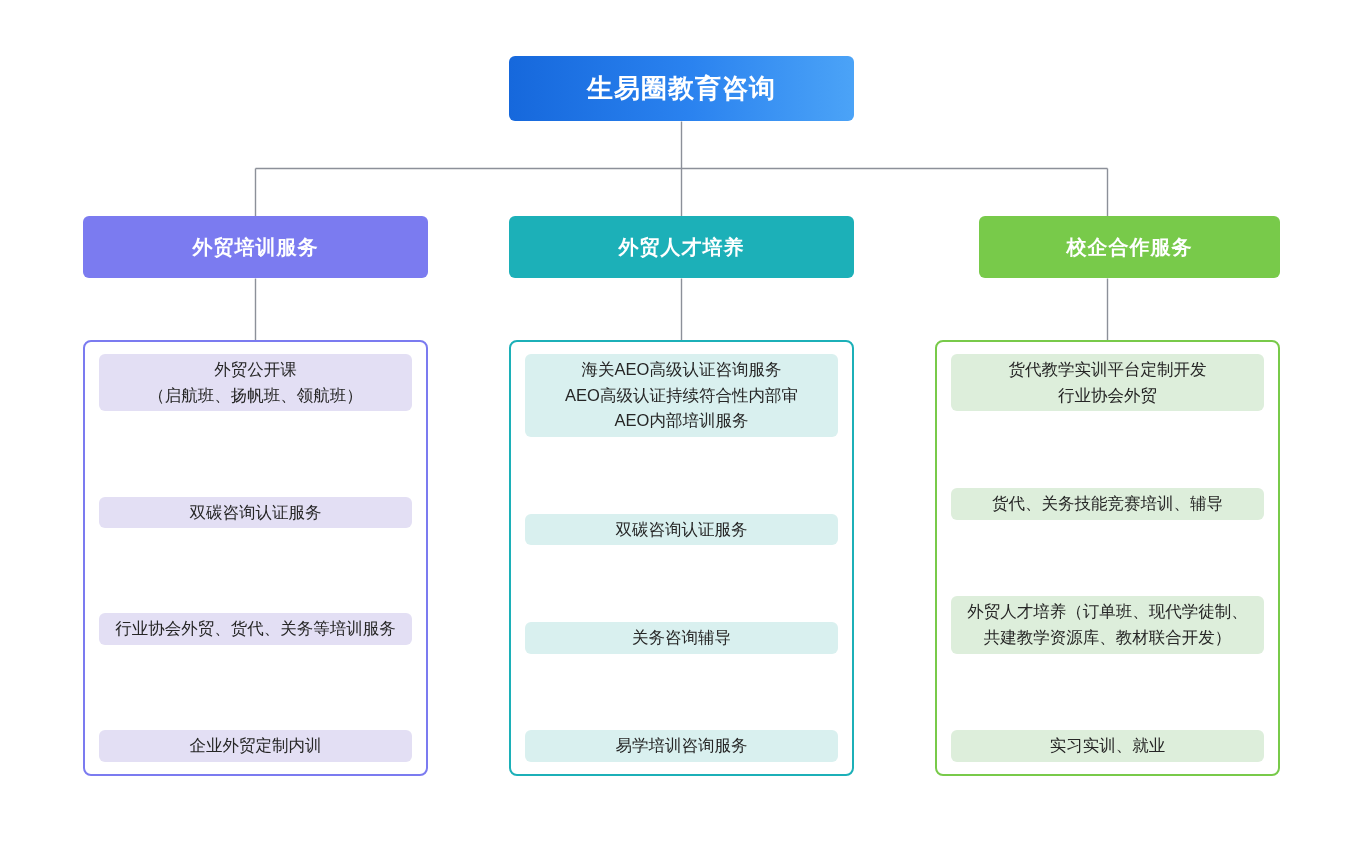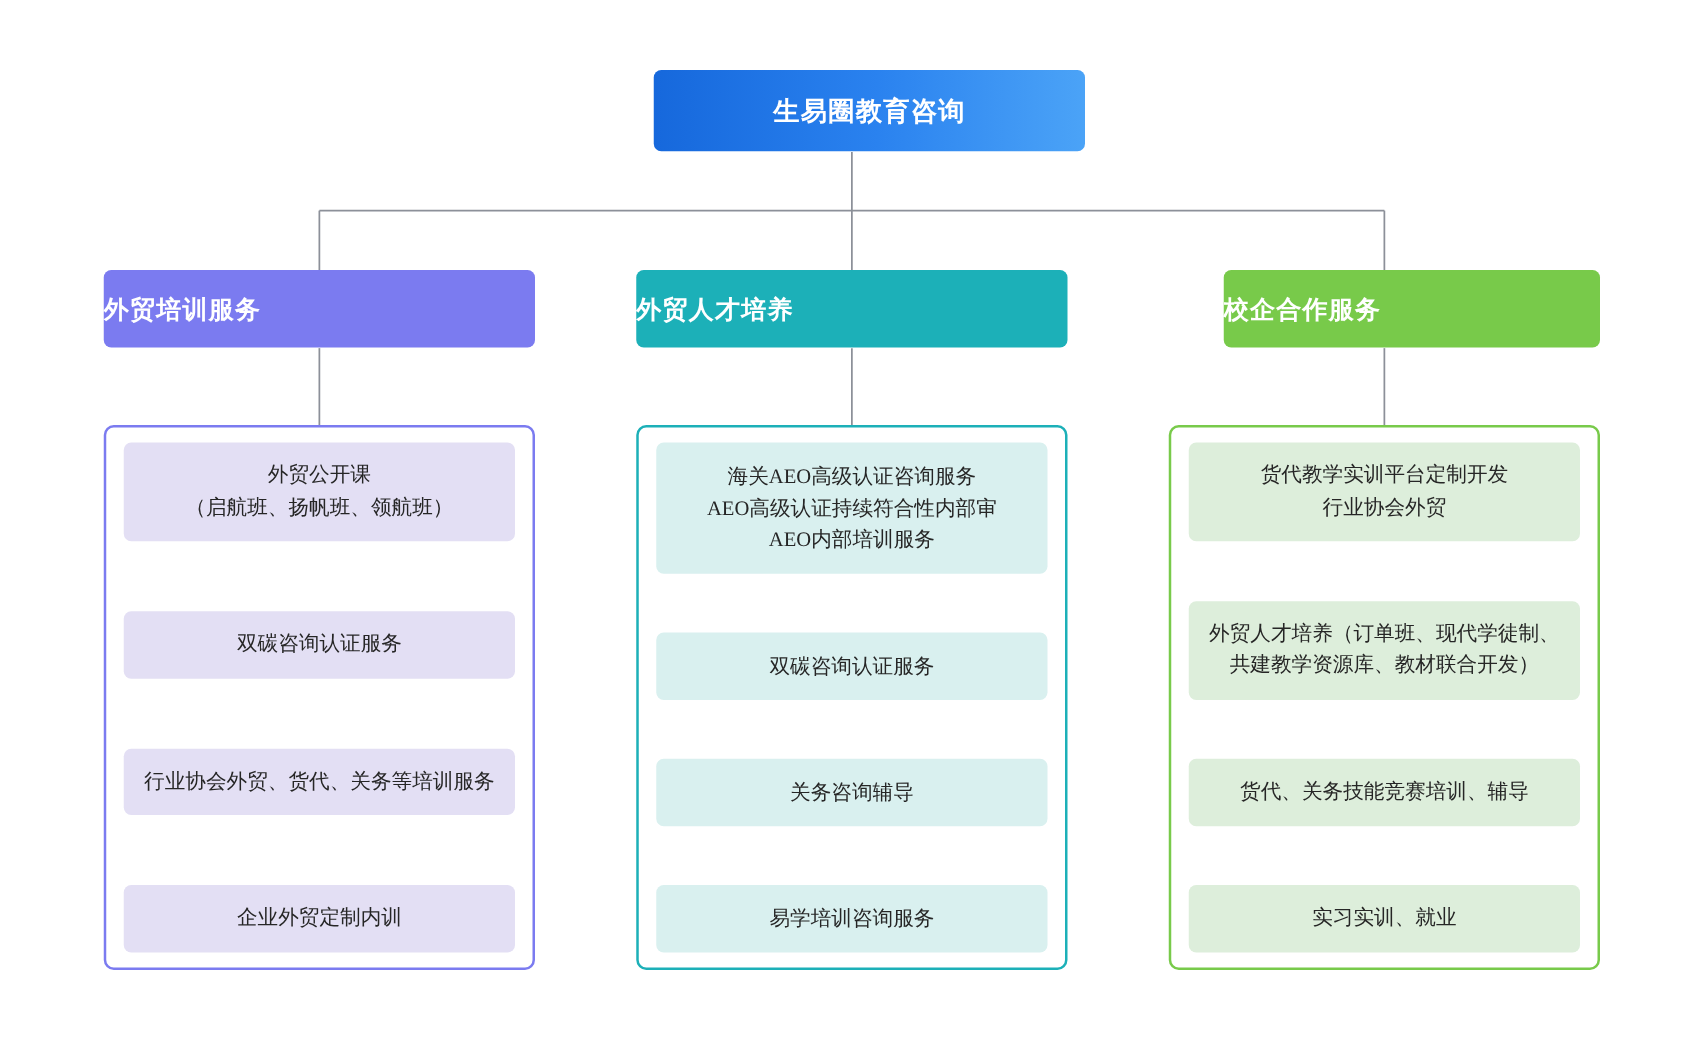--- a/index.html
+++ b/index.html
@@ -23,28 +23,28 @@
     position: absolute;
     left: 0; top: 0;
     width: 1360px;
     height: 844px;
     pointer-events: none;
   }
 
   
   .root-node {
     position: absolute;
-    left: 523px;
+    left: 509px;
     top: 56px;
     width: 345px;
     height: 65px;
     border-radius: 6px;
     background: linear-gradient(90deg, #1668dc 0%, #2a82ef 52%, #4ba3f7 100%);
     color: #ffffff;
-    font-size: 21px;
+    font-size: 26px;
     font-weight: bold;
     letter-spacing: 1px;
     display: flex;
     align-items: center;
     justify-content: center;
   }
 
   
   .branch {
     position: absolute;
@@ -57,21 +57,21 @@
 
   .branch-header {
     height: 62px;
     border-radius: 6px;
     color: #ffffff;
     font-size: 20px;
     font-weight: bold;
     letter-spacing: 1px;
     display: flex;
     align-items: center;
-    justify-content: flex-start;
+    justify-content: center;
   }
 
   .branch-body {
     position: absolute;
     top: 124px;
     left: 0;
     width: 345px;
     height: 436px;
     border: 2px solid;
     border-radius: 8px;
@@ -84,31 +84,31 @@
 
   .card {
     border-radius: 6px;
     color: #262626;
     font-size: 16.5px;
     line-height: 1.55;
     text-align: center;
     display: flex;
     align-items: center;
     justify-content: center;
-    padding: 14px 12px;
+    padding: 3px 12px;
     white-space: pre-line;
   }
 
   
   .c-purple .branch-header { background: #7b7bf0; }
   .c-purple .branch-body   { border-color: #7b7bf0; }
   .c-purple .card          { background: #e3dff4; }
 
   .c-teal   .branch-header { background: #1cb0b8; }
-  .c-teal   .branch-body   { border-color: #1cb0b8; font-family: Liberation Serif, serif; }
+  .c-teal   .branch-body   { border-color: #1cb0b8; }
   .c-teal   .card          { background: #d9f0ef; }
 
   .c-green  .branch-header { background: #78ca4a; margin-left: 44px; }
   .c-green  .branch-body   { border-color: #78ca4a; }
   .c-green  .card          { background: #ddeedb; }
 </style>
 </head>
 <body>
 
 <div id="chart">
@@ -159,19 +159,19 @@
     </div>
   </div>
 
   <div class="branch branch-2 c-green">
     <div class="branch-header">
       <span>校企合作服务</span>
     </div>
     <div class="branch-body">
       <div class="card">货代教学实训平台定制开发
 行业协会外贸</div>
+      <div class="card">货代、关务技能竞赛培训、辅导</div>
       <div class="card">外贸人才培养（订单班、现代学徒制、共建教学资源库、教材联合开发）</div>
-      <div class="card">货代、关务技能竞赛培训、辅导</div>
       <div class="card">实习实训、就业</div>
     </div>
   </div>
 
 </div>
 
 </body></html>

